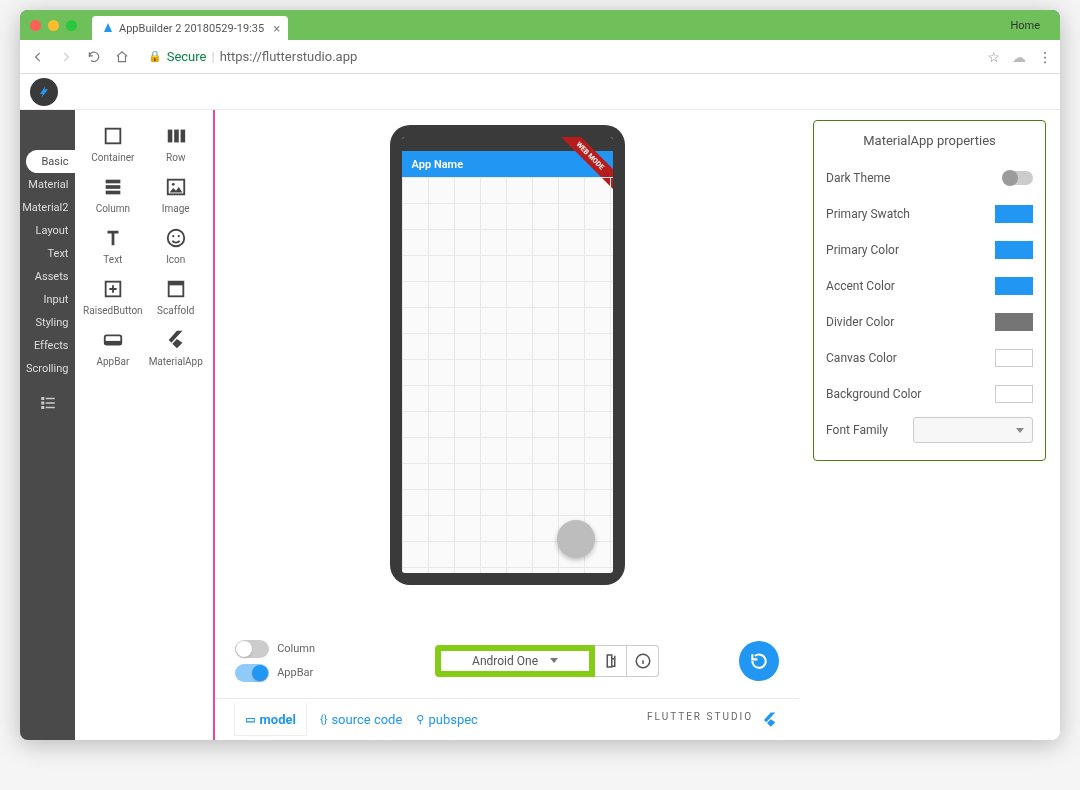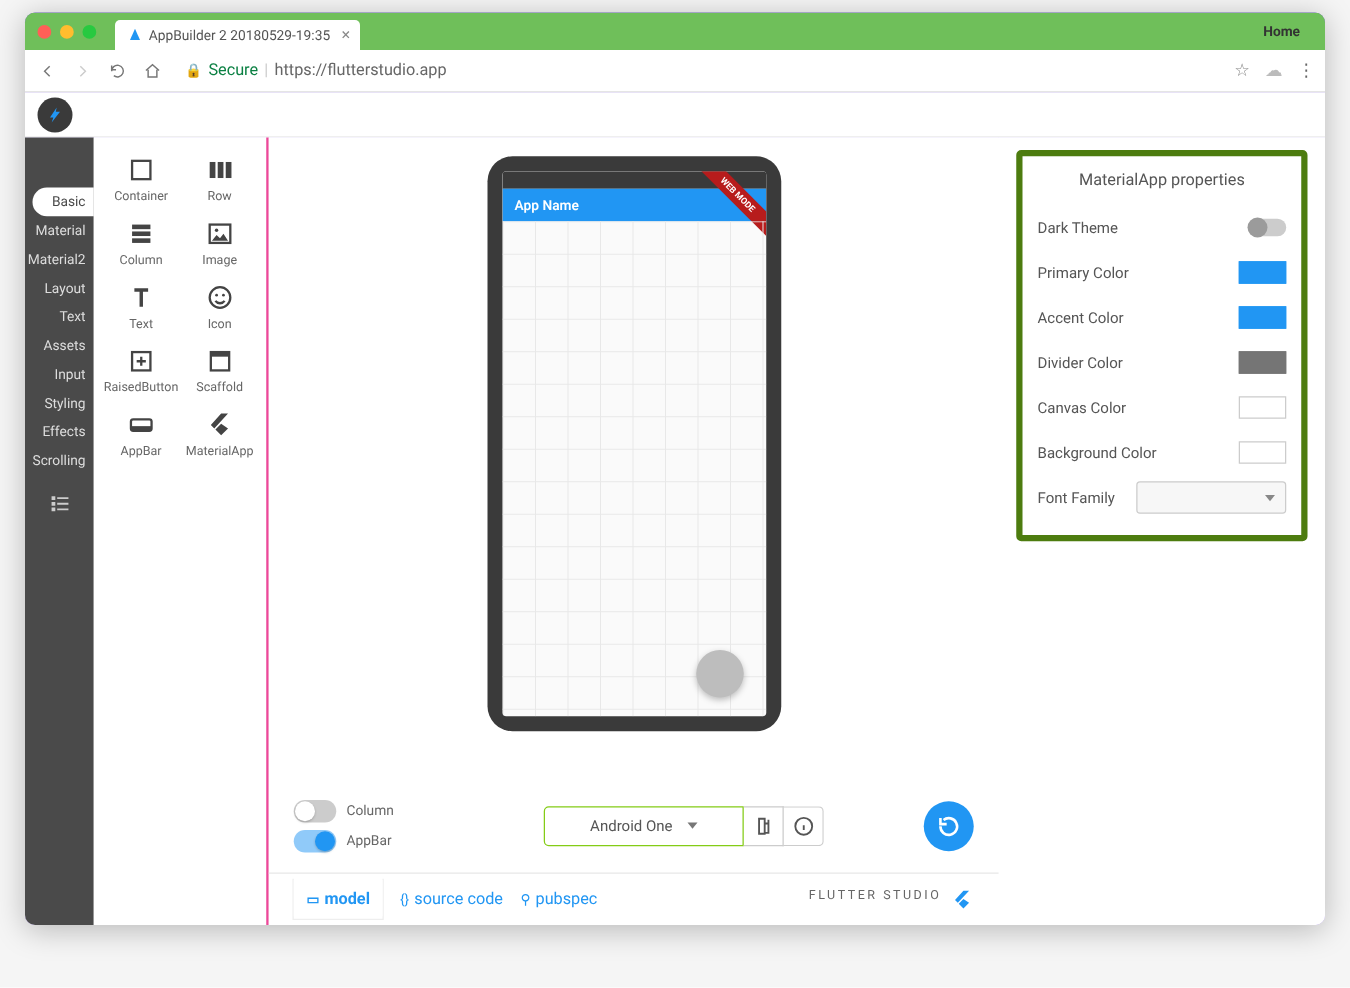--- a/index.html
+++ b/index.html
@@ -4,21 +4,21 @@
 <style>
 * { margin:0; padding:0; box-sizing:border-box; font-family:-apple-system,BlinkMacSystemFont,"Segoe UI",Roboto,Arial,sans-serif; }
 body { background:#f5f5f5; width:1080px; height:790px; overflow:hidden; }
 .window { width:1040px; height:730px; margin:10px auto; background:#8b5cf6; border-radius:8px; box-shadow:0 4px 24px rgba(0,0,0,.25); overflow:hidden; display:flex; flex-direction:column; }
 .titlebar { height:30px; background:#6fbf5a; display:flex; align-items:center; padding:0 10px; position:relative; }
 .traffic { display:flex; gap:7px; }
 .dot { width:11px; height:11px; border-radius:50%; }
 .dot.red{background:#ff5f57;} .dot.yellow{background:#ffbd2e;} .dot.green{background:#28c940;}
 .tab { margin-left:15px; background:#fff; height:24px; padding:0 24px 0 10px; display:flex; align-items:center; font-size:11px; color:#555; border-radius:4px 4px 0 0; position:relative; top:3px;}
 .tab::after{content:"×"; position:absolute; right:8px; color:#888; font-size:13px;}
-.home-link{ margin-left:auto; font-size:11px; color:#333; padding-right:10px;font-weight:bold;}
+.home-link{ margin-left:auto; font-size:11px; color:#333; padding-right:10px;}
 .addressbar { height:34px; background:#fff; border-bottom:1px solid #ddd; display:flex; align-items:center; padding:0 10px; gap:12px; }
 .navbtn{ width:16px; height:16px; display:flex; align-items:center; justify-content:center; color:#777; font-size:14px;}
 .urlbox{ flex:1; display:flex; align-items:center; gap:5px; font-size:13px; color:#666; padding:0 6px;}
 .urlbox .lock{color:#0b8043; font-size:11px;}
 .urlbox .secure{color:#0b8043;}
 .star{color:#888; font-size:14px;}
 .cloud{color:#bbb; font-size:14px;}
 .dots{color:#666; font-size:14px; letter-spacing:-2px;}
 .appbar { height:36px; background:#fff; display:flex; align-items:center; padding:0 10px; border-bottom:1px solid #eaeaea;}
 .logo{ width:28px; height:28px; background:#3a3a3a; border-radius:50%; display:flex; align-items:center; justify-content:center;}
@@ -44,31 +44,31 @@
 .grid-area{ position:absolute; top:40px; left:0; right:0; bottom:0; background-image:linear-gradient(#e8e8e8 1px,transparent 1px),linear-gradient(90deg,#e8e8e8 1px,transparent 1px); background-size:26px 26px;}
 .fab{ position:absolute; bottom:15px; right:18px; width:38px; height:38px; background:#bdbdbd; border-radius:50%; box-shadow:0 2px 5px rgba(0,0,0,.25);}
 .canvas-bottom{ height:75px; display:flex; align-items:center; padding:0 20px; gap:20px;}
 .toggles{ display:flex; flex-direction:column; gap:6px; font-size:11px; color:#666;}
 .toggle-row{ display:flex; align-items:center; gap:8px;}
 .toggle{ width:34px; height:18px; background:#ccc; border-radius:10px; position:relative;}
 .toggle .knob{width:16px; height:16px; background:#fff; border-radius:50%; position:absolute; top:1px; left:1px; box-shadow:0 1px 2px rgba(0,0,0,.2);}
 .toggle.on{ background:#90caf9;}
 .toggle.on .knob{ left:17px; background:#2196f3;}
 .device-select{ display:flex; align-items:center; gap:0; margin-left:100px;}
-.device-box{ width:160px; height:32px; border:1px solid #84cc16; border-radius:4px 0 0 4px; display:flex; align-items:center; justify-content:center; font-size:12px; color:#555; gap:12px;}
+.device-box{ width:160px; height:32px; border:6px solid #84cc16; border-radius:4px 0 0 4px; display:flex; align-items:center; justify-content:center; font-size:12px; color:#555; gap:12px;}
 .device-box::after{content:""; border-left:4px solid transparent; border-right:4px solid transparent; border-top:5px solid #777;}
 .icon-btn{ width:32px; height:32px; border:1px solid #ccc; border-left:none; display:flex; align-items:center; justify-content:center; color:#555;}
 .icon-btn:last-child{border-radius:0 4px 4px 0;}
 .refresh-fab{ width:40px; height:40px; background:#2196f3; border-radius:50%; display:flex; align-items:center; justify-content:center; color:#fff; margin-left:60px;}
 .tabsrow{ height:42px; border-top:1px solid #e8e8e8; display:flex; align-items:center; padding:0 20px; gap:18px;}
 .view-tab{ display:flex; align-items:center; gap:4px; font-size:13px; color:#2196f3; cursor:pointer;}
 .view-tab.active{ background:#fff; padding:8px 10px; font-weight:700; box-shadow:0 -2px 0 #fff, 0 0 0 1px #eee;}
 .brand{ margin-left:auto; font-size:10px; letter-spacing:2px; color:#666; display:flex; align-items:flex-start; gap:8px;}
 .props{ width:280px; background:#fff; padding:10px 14px;}
-.props-panel{ border:5px solid #4d7c0f; border-radius:4px; padding:12px;}
+.props-panel{ border:1px solid #4d7c0f; border-radius:4px; padding:12px;}
 .props-title{ text-align:center; font-size:13px; color:#555; margin-bottom:12px;}
 .prop-row{ display:flex; align-items:center; justify-content:space-between; font-size:12px; color:#555; height:36px;}
 .prop-toggle{ width:30px; height:14px; background:#ccc; border-radius:8px; position:relative;}
 .prop-toggle .k{ width:16px; height:16px; background:#9b9b9b; border-radius:50%; position:absolute; top:-1px; left:-1px;}
 .swatch{ width:38px; height:18px; border:1px solid #ccc;}
 .swatch.blue{background:#2196f3; border-color:#2196f3;}
 .swatch.grey{background:#757575; border-color:#757575;}
 .swatch.white{background:#fff;}
 .dropdown{ width:120px; height:26px; border:1px solid #ccc; border-radius:3px; background:#f7f7f7; position:relative;}
 .dropdown::after{content:""; position:absolute; right:8px; top:10px; border-left:4px solid transparent; border-right:4px solid transparent; border-top:5px solid #888;}
@@ -338,20 +338,24 @@
       <div class="props-panel">
         <div class="props-title">MaterialApp properties</div>
         <div id="proprows">
             <div class="prop-row">
               <span>Dark Theme</span>
               <div class="prop-toggle">
                 <div class="k"></div>
               </div>
             </div>
             <div class="prop-row">
+              <span>Primary Swatch</span>
+              <div class="swatch blue" style="background:#2196f3"></div>
+            </div>
+            <div class="prop-row">
               <span>Primary Color</span>
               <div class="swatch blue" style="background:#2196f3"></div>
             </div>
             <div class="prop-row">
               <span>Accent Color</span>
               <div class="swatch blue" style="background:#2196f3"></div>
             </div>
             <div class="prop-row">
               <span>Divider Color</span>
               <div class="swatch grey" style="background:#757575"></div>

